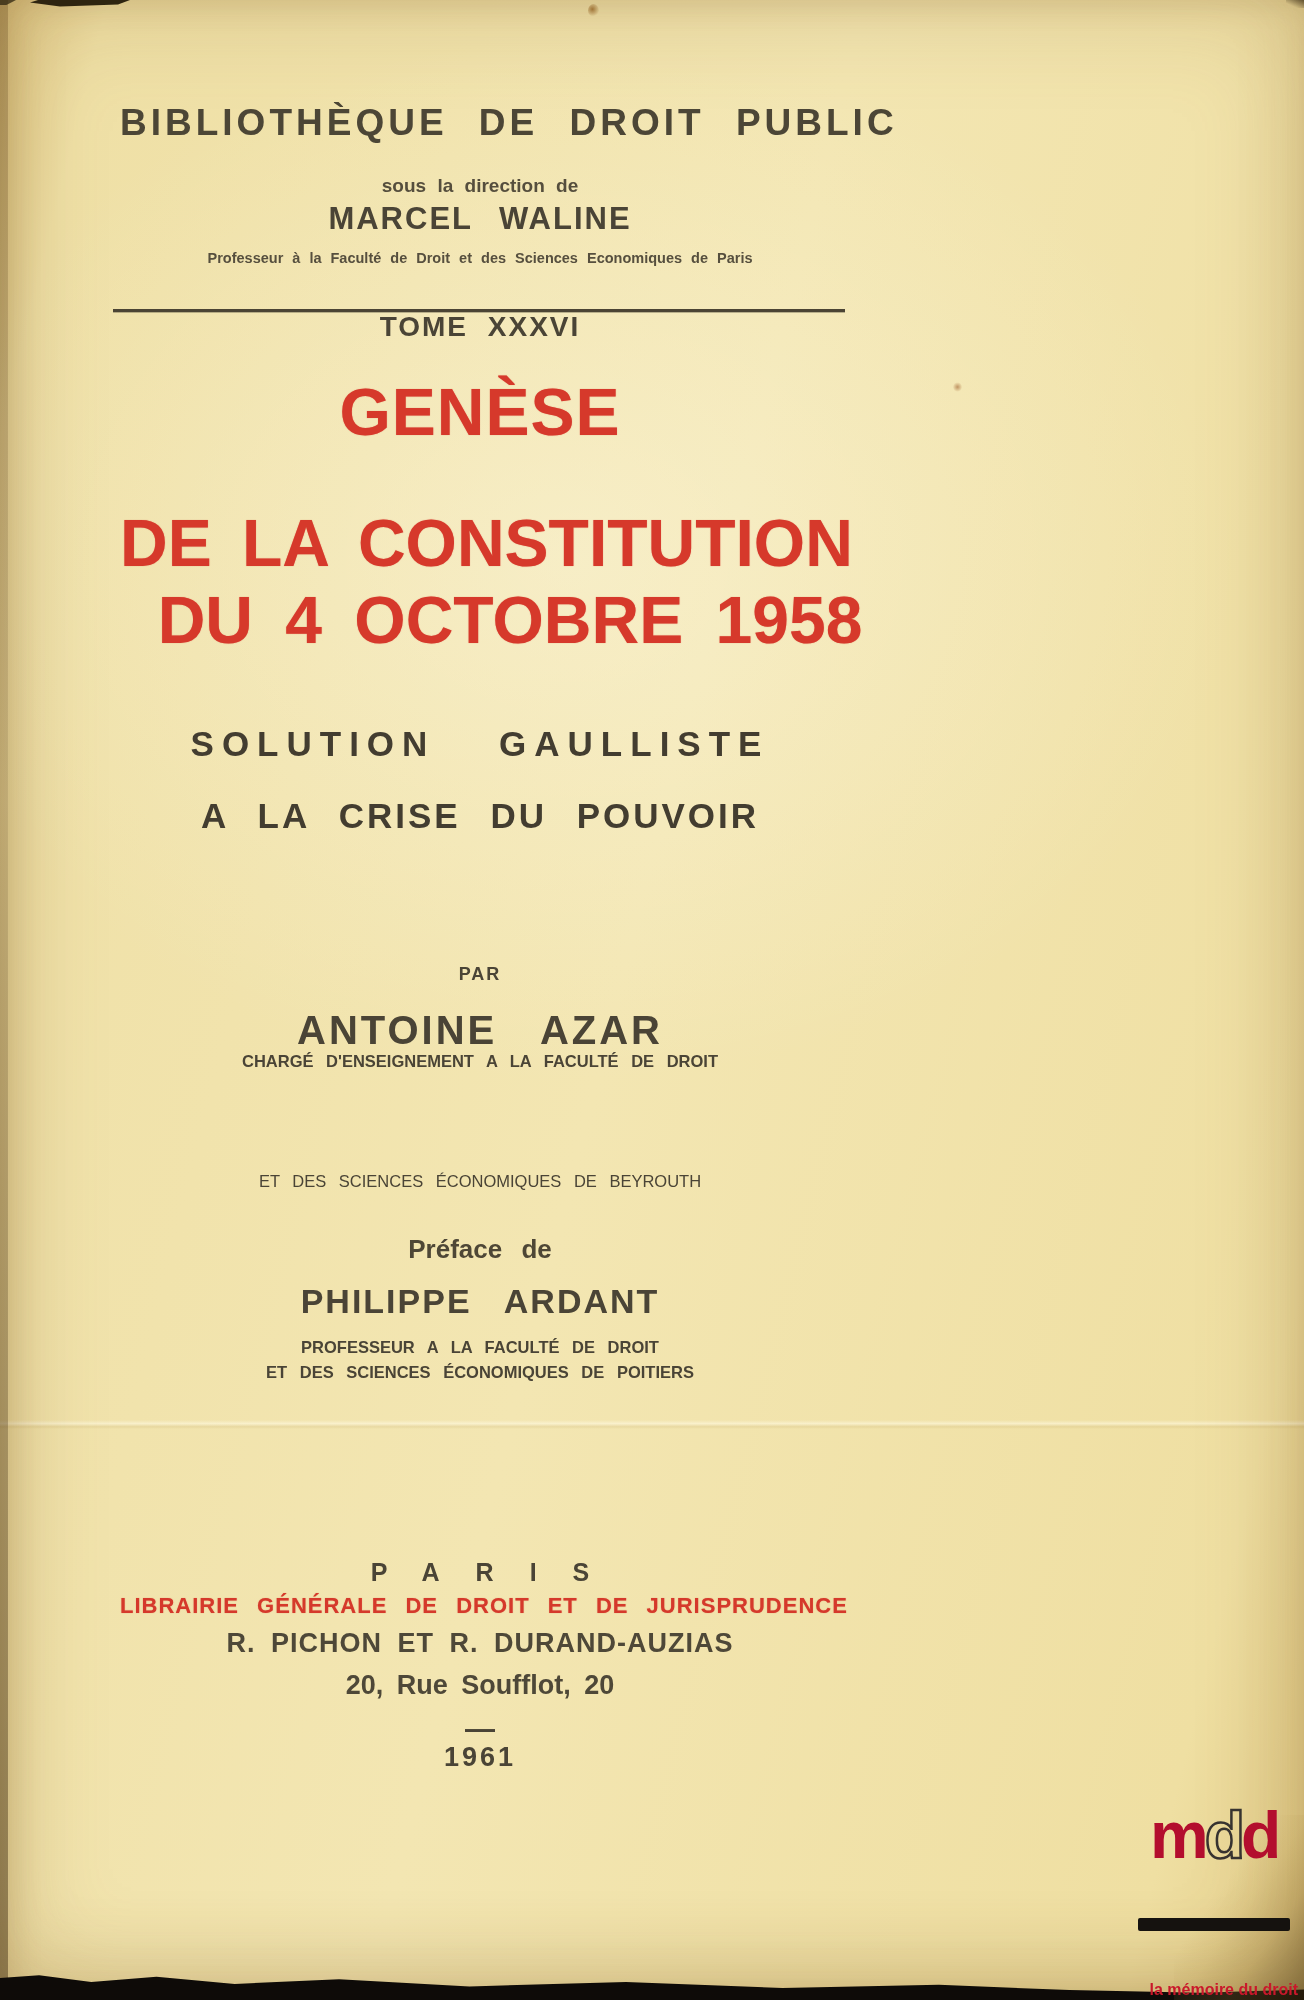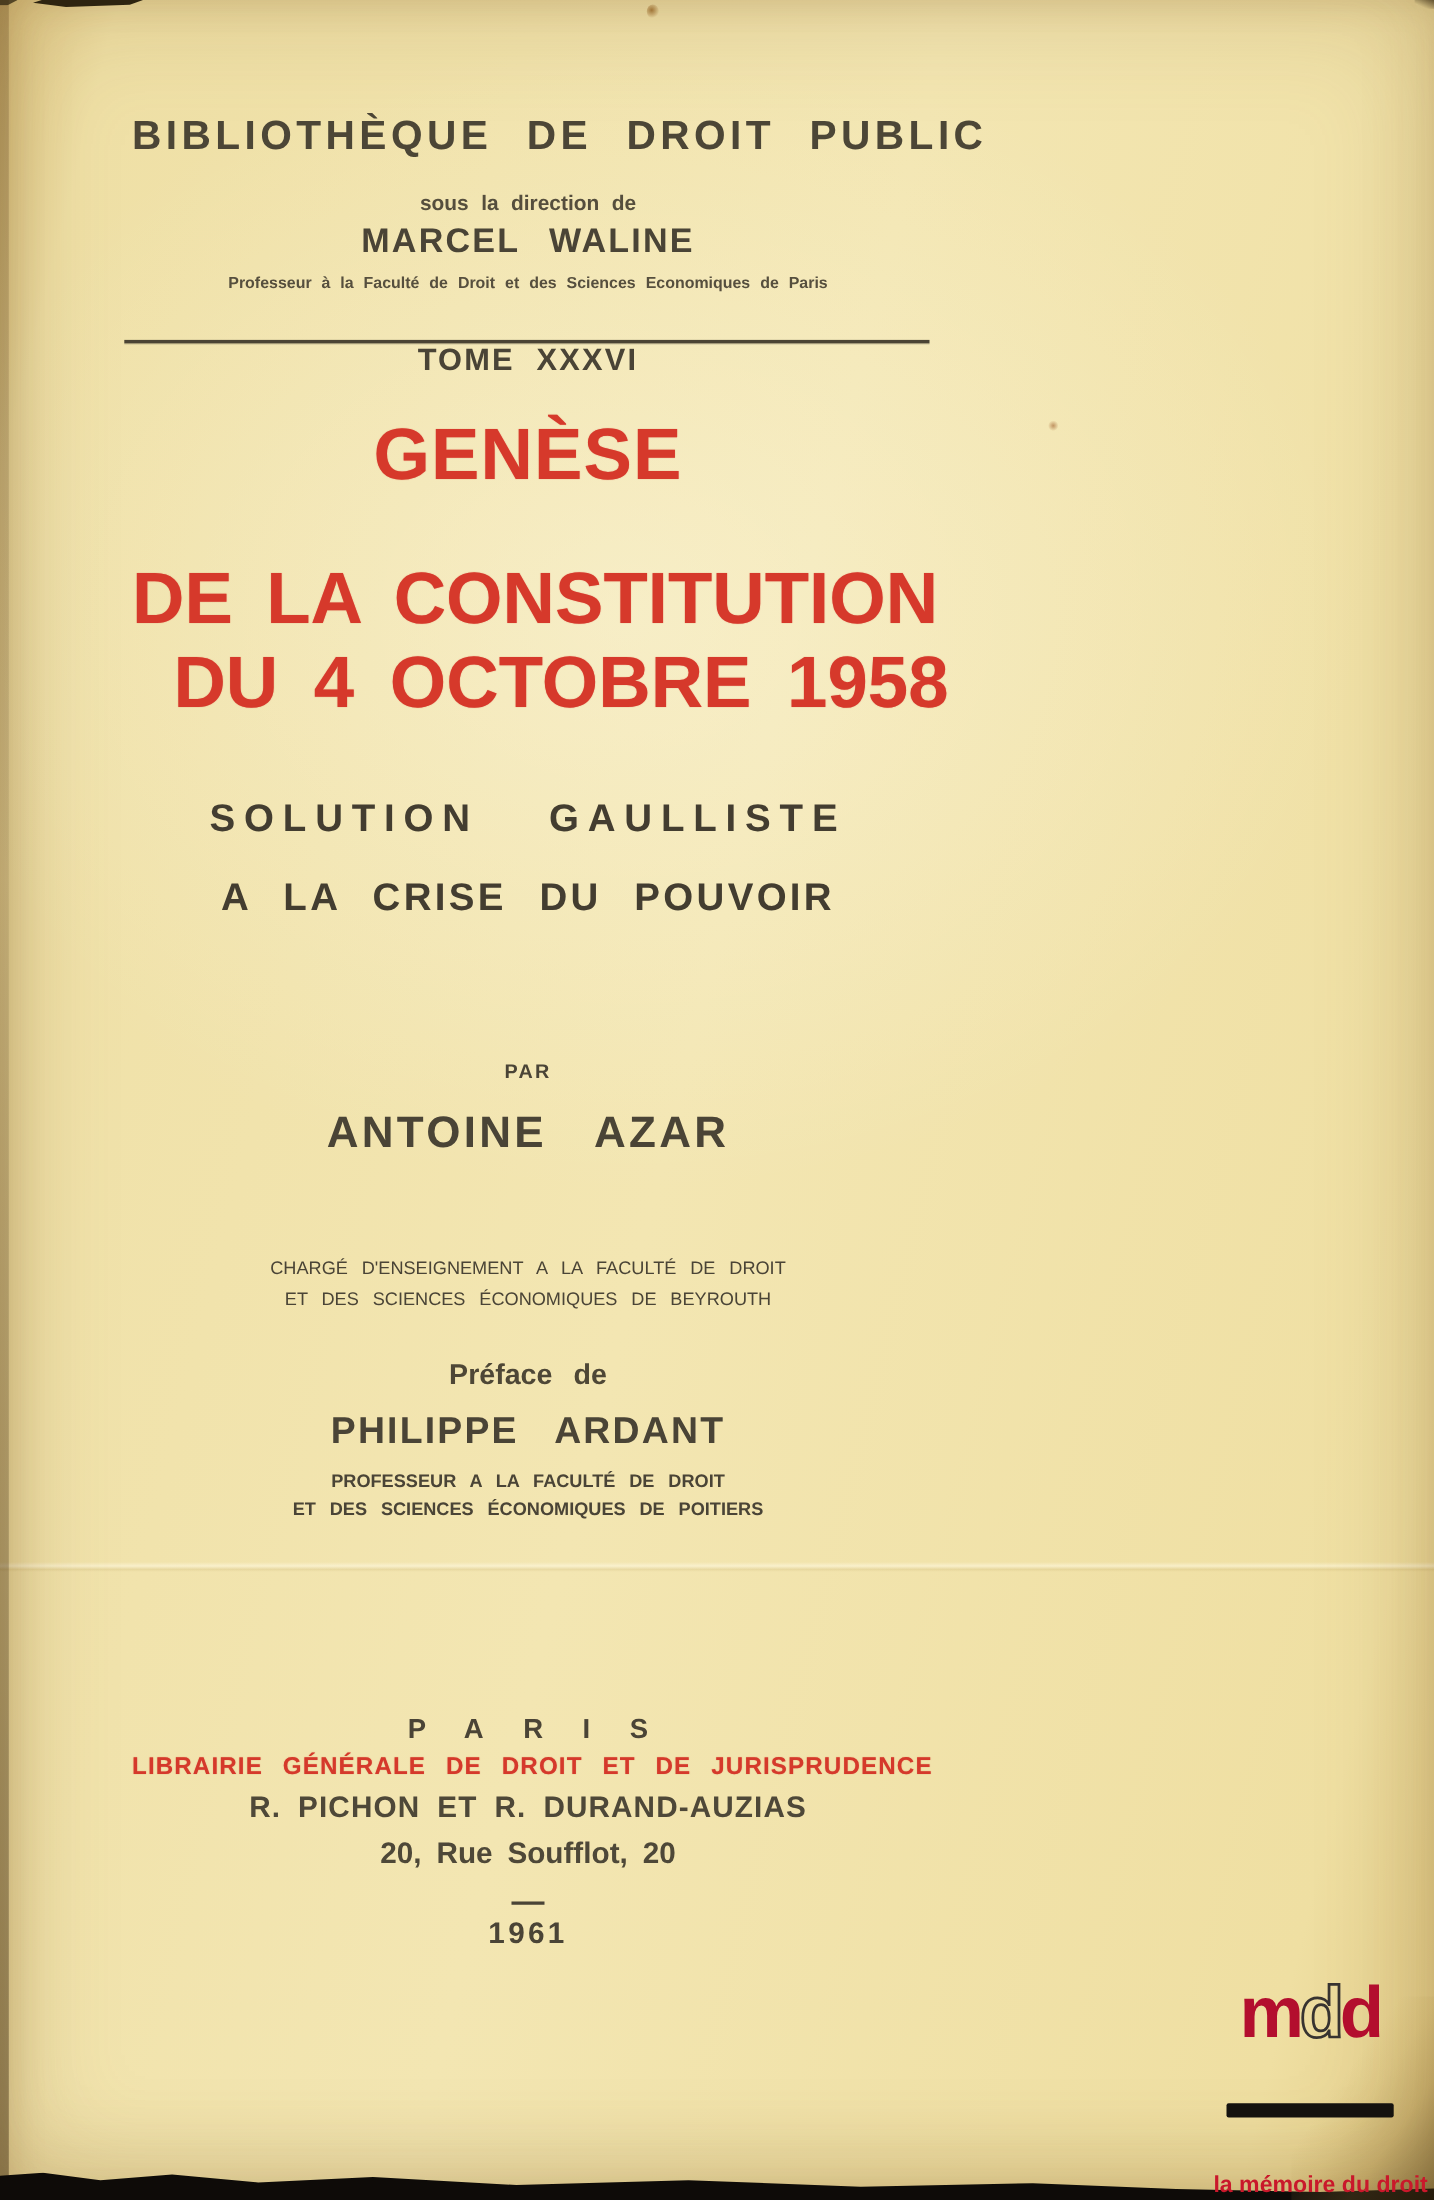--- a/index.html
+++ b/index.html
@@ -41,21 +41,21 @@
   .title3{top:582px;font-size:66px;letter-spacing:0;word-spacing:14px;margin-left:30px;}
 
   
   .sub1{top:724px;font-size:35px;font-weight:bold;letter-spacing:8px;word-spacing:46px;color:#433d30;}
   .sub2{top:796px;font-size:35px;font-weight:bold;letter-spacing:3px;word-spacing:17px;color:#433d30;}
 
   
   .par   {top:964px;font-size:18px;font-weight:bold;letter-spacing:2px;}
   .author{top:1008px;font-size:40px;font-weight:bold;letter-spacing:3px;word-spacing:30px;}
   .degree{top:1078px;font-size:16.5px;font-weight:bold;letter-spacing:1px;word-spacing:9px;}
-  .affil1{top:1144px;font-size:16.5px;font-weight:normal;word-spacing:8px;}
+  .affil1{top:1052px;font-size:16.5px;font-weight:bold;word-spacing:8px;}
   .affil2{top:1172px;font-size:16.5px;font-weight:normal;word-spacing:8px;}
 
   
   .preflabel {top:1234px;font-size:26px;font-weight:bold;word-spacing:12px;color:#4e4736;}
   .prefauthor{top:1282px;font-size:34px;font-weight:bold;letter-spacing:2px;word-spacing:22px;}
   .prefrole1 {top:1338px;font-size:16.5px;font-weight:bold;word-spacing:8px;}
   .prefrole2 {top:1363px;font-size:16.5px;font-weight:bold;word-spacing:8px;}
 
   
   .city   {top:1558px;font-size:25px;font-weight:bold;letter-spacing:36px;text-indent:36px;}
@@ -65,21 +65,21 @@
   .address{top:1670px;font-size:27px;font-weight:bold;word-spacing:6px;color:#4e4838;}
   .dash   {top:1712px;font-size:30px;font-weight:bold;letter-spacing:0;}
   .year   {top:1742px;font-size:27px;font-weight:bold;letter-spacing:3px;}
 
   
   .mdd{position:absolute;right:6px;bottom:0;z-index:50;display:flex;flex-direction:column;align-items:center;gap:48px;}
   .mdd-word{font-weight:bold;font-size:66px;line-height:0.95;letter-spacing:-4px;}
   .mdd-word .solid{color:#b30e2e;}
   .mdd-word .outline{color:transparent;-webkit-text-stroke:2.5px #373330;}
   .mdd-bar{width:152px;height:13px;background:#15120f;border-radius:2px;margin:3px 0 2px 0;}
-  .mdd-tag{font-size:21px;font-weight:bold;color:#c9182b;white-space:nowrap;padding-bottom:1px;margin-left:20px;}
+  .mdd-tag{font-size:16px;font-weight:bold;color:#c9182b;white-space:nowrap;padding-bottom:1px;margin-left:20px;}
 
   
   .bottom-edge{
     position:absolute;left:0;bottom:0;width:100%;height:40px;background:#0e0b08;z-index:45;
     clip-path:polygon(0 45%,3% 38%,7% 55%,12% 42%,18% 60%,26% 48%,36% 66%,48% 55%,60% 70%,72% 62%,82% 75%,92% 82%,100% 74%,100% 100%,0 100%);
   }
   .topleft-sliver{
     position:absolute;left:30px;top:0;width:100px;height:8px;background:#2e2410;z-index:45;
     clip-path:polygon(8% 0,100% 0,88% 55%,30% 80%,0 30%);
   }

